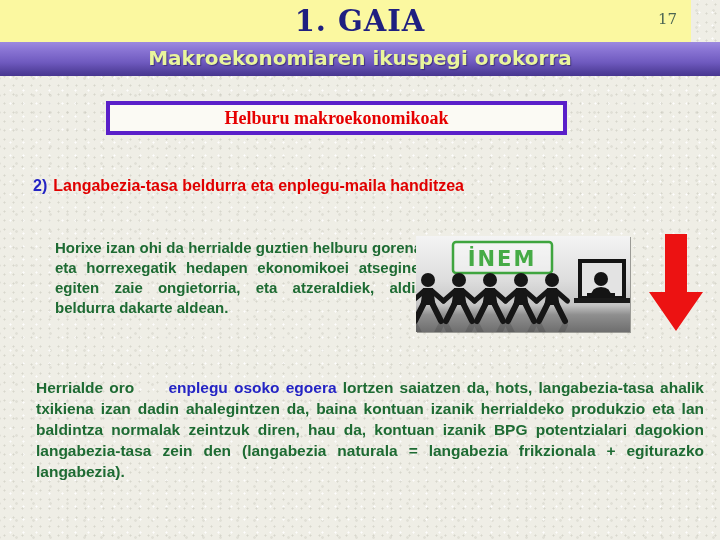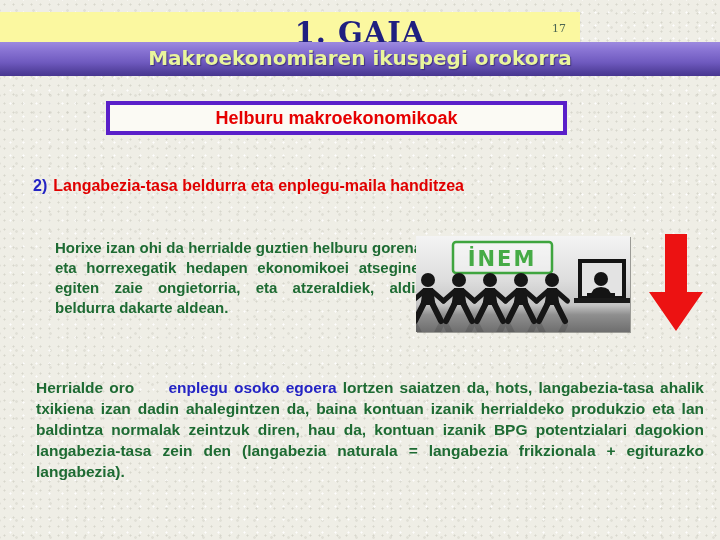--- a/index.html
+++ b/index.html
@@ -12,34 +12,34 @@
       radial-gradient(circle, rgba(198,196,184,0.55) 0.8px, transparent 1.3px),
       radial-gradient(circle, rgba(255,255,255,0.9) 0.8px, transparent 1.3px),
       radial-gradient(circle, rgba(205,203,192,0.4) 1px, transparent 1.6px);
     background-size:9px 9px, 13px 13px, 17px 17px;
     background-position:0 0, 4px 6px, 8px 2px;
     font-family:"Liberation Sans", sans-serif;
   }
 
   
   .top-band{
-    position:absolute;left:0;top:12px;width:580px;height:42px;
+    position:absolute;left:0;top:0;width:691px;height:42px;
     background:#FBF8A0;
   }
   .slide-title{
     position:absolute;left:0;top:0;width:720px;height:42px;
     line-height:42px;text-align:center;
     font-family:"DejaVu Serif", serif;
     font-weight:bold;font-size:29px;letter-spacing:1px;
     color:#1F1F80;
   }
   .page-number{
     position:absolute;right:14px;top:10px;
     font-family:"DejaVu Serif", serif;
-    font-size:11px;color:#4C6653;
+    font-size:15px;color:#4C6653;
   }
 
   
   .subtitle-bar{
     position:absolute;left:0;top:42px;width:720px;height:34px;
     background:linear-gradient(to bottom,#9D8ADF 0%,#8C77D6 20%,#6F5ABF 60%,#52409C 88%,#483690 100%);
   }
   .subtitle-text{
     position:absolute;left:0;top:0;width:100%;height:22px;line-height:32px;
     text-align:center;
@@ -52,21 +52,21 @@
   
   .section-box{
     position:absolute;left:106px;top:101px;width:461px;height:34px;
     box-sizing:border-box;
     border:4px solid #5A1FC9;
     background:#FBFAF4;
     display:flex;align-items:center;justify-content:center;
   }
   .section-box-title{
     font-weight:bold;font-size:18px;color:#E60000;
-    font-family:Liberation Sans, sans-serif;
+    font-family:Liberation Serif, serif;
   }
 
   
   .heading-line{
     position:absolute;left:33px;top:177px;width:560px;
     font-weight:bold;font-size:16px;
   }
   .heading-marker{color:#2424C4;margin-right:6px;}
   .heading-text{color:#E00000;}
 

